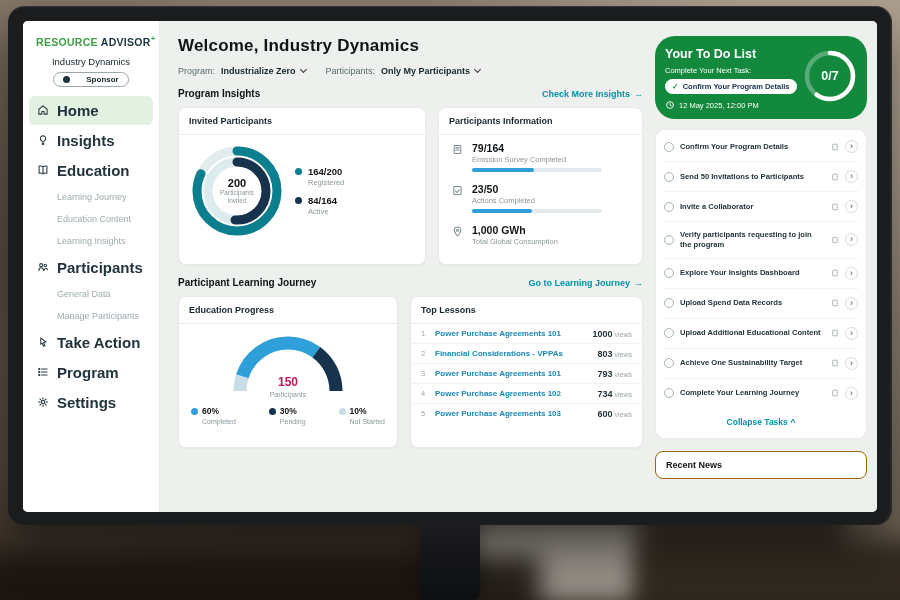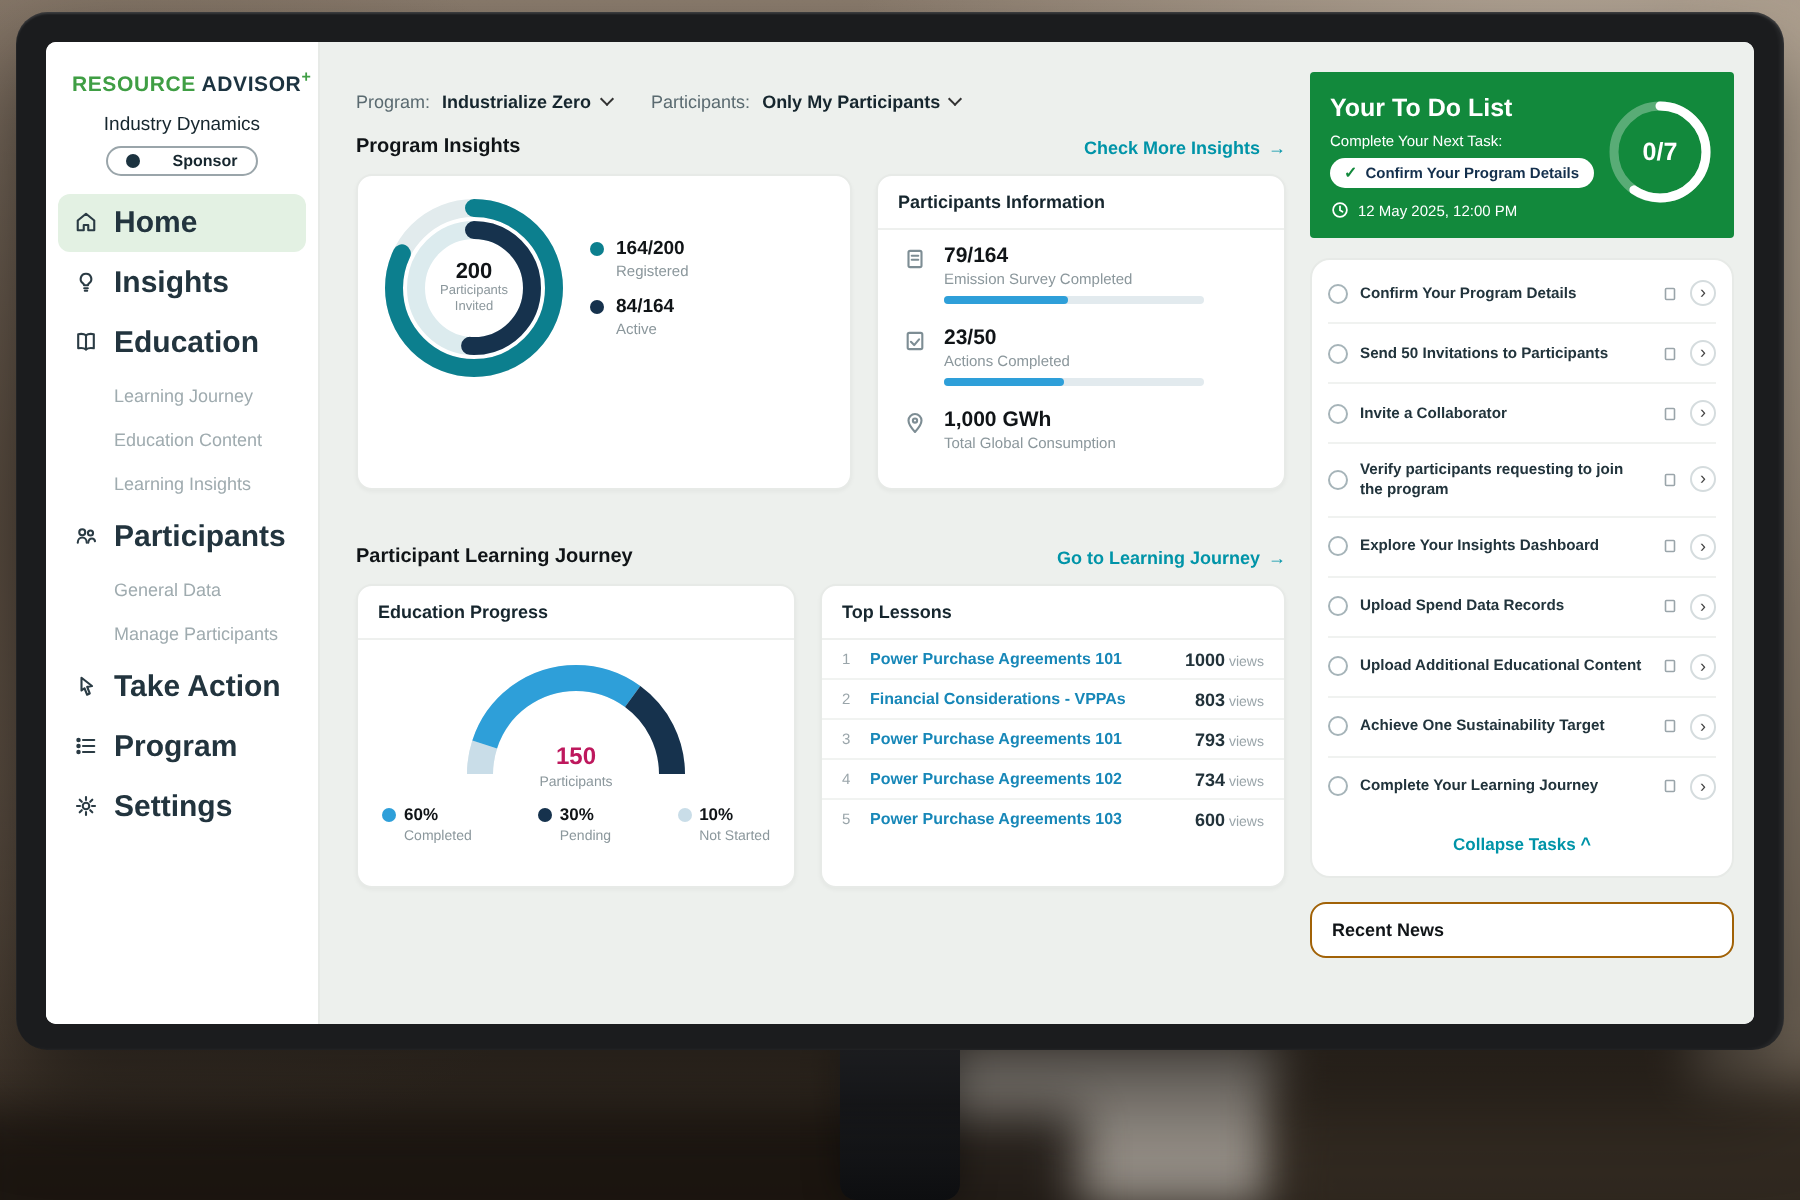--- a/index.html
+++ b/index.html
@@ -93,21 +93,21 @@
 
   .lessons{flex:1;height:152px;min-width:0;}
   .lesson{display:flex;align-items:center;padding:4.5px 10px;border-bottom:1px solid #f1f3f1;gap:6px;}
   .lesson:last-child{border-bottom:none;}
   .l-rank{font-size:7.5px;color:#9aa5aa;width:8px;flex-shrink:0;}
   .l-title{font-size:8px;color:#1787b8;font-weight:bold;flex:1;white-space:nowrap;overflow:hidden;cursor:pointer;}
   .l-views{font-size:9px;font-weight:bold;color:#22323a;}
   .l-vlabel{font-size:7px;color:#9aa5aa;margin-left:2px;}
 
   
-  .todo-green{background:#12893c;border-radius:2px;padding:11px 10px 9px;position:relative;color:#fff;}
+  .todo-green{background:#12893c;border-radius:20px;padding:11px 10px 9px;position:relative;color:#fff;}
   .tg-title{font-size:12.5px;font-weight:bold;}
   .tg-sub{font-size:7.5px;margin-top:5px;}
   .tg-pill{background:#fff;color:#14304d;border-radius:9px;padding:3px 7px;font-size:7.5px;font-weight:bold;
     display:flex;align-items:center;gap:4px;margin-top:4px;width:fit-content;max-width:142px;cursor:pointer;}
   .ck{color:#12893c;font-size:8px;font-weight:bold;}
   .tg-due{font-size:7.5px;margin-top:6px;display:flex;gap:4px;align-items:center;}
   .tg-ring{position:absolute;top:13px;right:10px;width:54px;height:54px;}
   .tg-ring-text{position:absolute;inset:0;display:flex;align-items:center;justify-content:center;
     font-size:12.5px;font-weight:bold;color:#fff;}
 
@@ -202,20 +202,21 @@
               <path d="M8 2v2M8 12v2M2 8h2M12 8h2M3.8 3.8l1.4 1.4M10.8 10.8l1.4 1.4M12.2 3.8l-1.4 1.4M5.2 10.8l-1.4 1.4"></path>
             </svg>
         <span>Settings</span>
       </div>
     </nav>
   </aside>
 
   <div class="content">
     <div class="main-col">
 
+      <div class="welcome">Welcome, Industry Dynamics</div>
 
       <div class="filters">
         <span class="f-label">Program:</span>
         <span class="f-value">
           <span>Industrialize Zero</span>
           <i class="chev"></i>
         </span>
         <span class="f-label">Participants:</span>
         <span class="f-value">
           <span>Only My Participants</span>
@@ -227,20 +228,21 @@
         <span class="sec-title">Program Insights</span>
         <span class="sec-link">
           <span>Check More Insights</span>
           <span>→</span>
         </span>
       </div>
 
       <div class="cards-row">
 
         <div class="card invited">
+          <div class="card-title">Invited Participants</div>
           <div class="invited-body">
             <div class="donut-wrap">
               <svg viewBox="0 0 104 104" width="104" height="104">
                 <circle cx="52" cy="52" r="40" fill="none" stroke="#e2ebed" stroke-width="9"></circle>
                 <circle id="donut-outer" cx="52" cy="52" r="40" fill="none" stroke="#0c7f8e" stroke-width="9" stroke-linecap="round" transform="rotate(-90 52 52)" stroke-dasharray="206.08847807549043 251.32741228718345"></circle>
                 <circle cx="52" cy="52" r="29" fill="none" stroke="#dcebee" stroke-width="9"></circle>
                 <circle id="donut-inner" cx="52" cy="52" r="29" fill="none" stroke="#16324d" stroke-width="9" stroke-linecap="round" transform="rotate(-90 52 52)" stroke-dasharray="92.92831069318609 182.212373908208"></circle>
               </svg>
               <div class="donut-center">
                 <b>200</b>
@@ -300,21 +302,21 @@
                   <circle cx="8" cy="6.5" r="1.3"></circle>
                 </svg>
             <div class="stat-main">
               <b>1,000 GWh</b>
               <span class="lbl">Total Global Consumption</span>
             </div>
           </div>
         </div>
       </div>
 
-      <div class="section-head" style="margin-top:28px;">
+      <div class="section-head" style="margin-top:12px;">
         <span class="sec-title">Participant Learning Journey</span>
         <span class="sec-link">
           <span>Go to Learning Journey</span>
           <span>→</span>
         </span>
       </div>
 
       <div class="cards-row">
 
         <div class="card edu">

